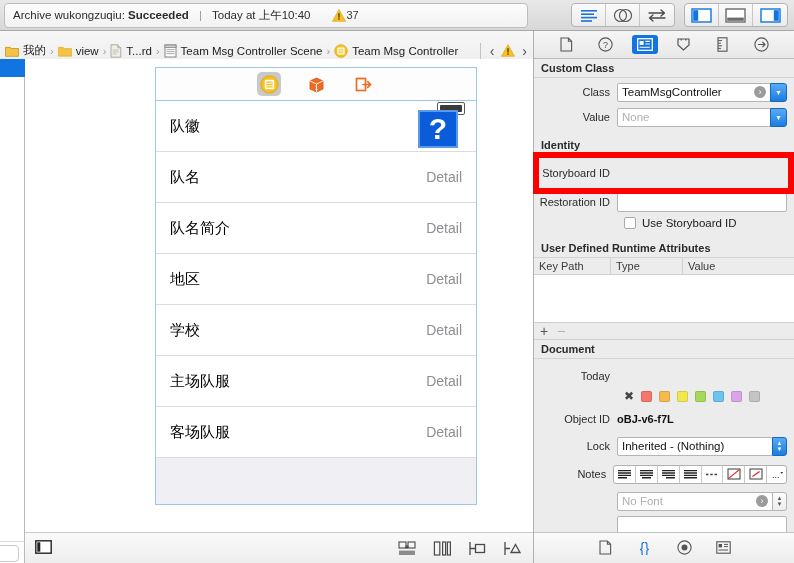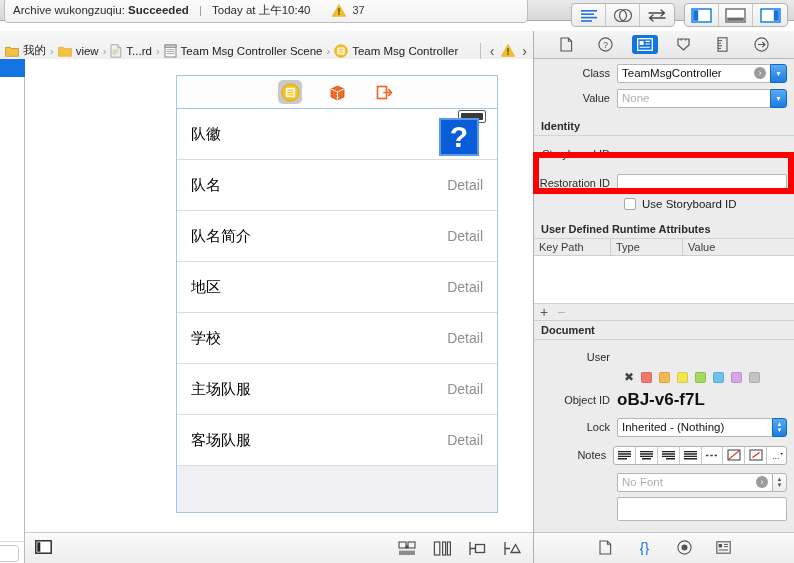--- a/index.html
+++ b/index.html
@@ -9,39 +9,39 @@
     font-family: "Liberation Sans", "DejaVu Sans", sans-serif;
     font-size: 11px;
     color: #1a1a1a;
     background: #ffffff;
     -webkit-font-smoothing: antialiased;
   }
   #app { position: relative; width: 794px; height: 563px; }
 
   
   .toolbar {
-    position: absolute; left: 0; top: 0; width: 794px; height: 21px;
+    position: absolute; left: 0; top: 0; width: 794px; height: 31px;
     background: linear-gradient(to bottom, #e9e9e9 0%, #d7d7d7 100%);
     border-bottom: 1px solid #a8a8a8;
     display: flex; align-items: center;
   }
   .status-pill {
     margin-left: 4px;
     width: 524px; height: 25px;
     background: linear-gradient(to bottom, #fcfcfc 0%, #f2f2f2 100%);
     border: 1px solid #bdbdbd;
     border-radius: 4px;
     display: flex; align-items: center;
     padding: 0 8px;
     box-shadow: inset 0 1px 0 #ffffff;
   }
   .status-text { font-size: 11.5px; color: #2b2b2b; white-space: nowrap; }
   .status-text b { font-weight: bold; }
   .status-sep { color: #9a9a9a; margin: 0 7px; }
-  .warn-group { display: flex; align-items: center; margin-left: 22px; gap: 6px; }
+  .warn-group { display: flex; align-items: center; margin-left: 22px; }
   .warn-count { font-size: 11px; color: #3a3a3a; }
 
   .tb-right { position: absolute; right: 6px; top: 3px; display: flex; gap: 9px; }
   .seg {
     display: flex;
     background: linear-gradient(to bottom, #fbfbfb 0%, #ebebeb 100%);
     border: 1px solid #b4b4b4; border-radius: 4px;
     height: 24px; overflow: hidden;
   }
   .seg > div {
@@ -79,21 +79,21 @@
   .nav-bottom-box {
     position: absolute; left: -6px; top: 3px; width: 25px; height: 17px;
     border: 1px solid #c9c9c9; border-radius: 4px; background: #fff;
   }
 
   
   .canvas {
     position: absolute; left: 25px; top: 59px; width: 508px; height: 473px;
     background: #ffffff;
   }
-  .scene { position: absolute; left: 130px; top: 16px; width: 322px; margin-left: 21px; }
+  .scene { position: absolute; left: 130px; top: 8px; width: 322px; }
   .scene-dock {
     height: 33px; background: #fdfdfd;
     border: 1px solid #9ec8e8; border-bottom: none;
     display: flex; align-items: center; justify-content: center; gap: 23px;
   }
   .dock-icon-wrap { width: 24px; height: 24px; display:flex; align-items:center; justify-content:center; border-radius: 5px; }
   .dock-icon-wrap.sel { background: #c9c9c9; }
 
   .device {
     border: 1px solid #9ec8e8;
@@ -159,21 +159,21 @@
     border-bottom: 1px solid #d3d3d3;
   }
   .row { display: flex; align-items: center; height: 22px; padding: 0 7px 0 0; margin-top: 3px; }
   .row-label { width: 83px; text-align: right; padding-right: 7px; font-size: 11px; color: #2a2a2a; }
   .field {
     flex: 1; height: 19px; background: #fff; border: 1px solid #b5b5b5;
     border-radius: 2px; display: flex; align-items: center; padding: 0 4px;
     font-size: 11.5px; color: #111;
   }
   .field.ph { color: #b0b0b0; }
-  .field-ro { flex: 1; font-size: 17px; color: #111; font-weight: bold; }
+  .field-ro { flex: 1; font-size: 11px; color: #111; font-weight: bold; }
   .combo-btn {
     width: 17px; height: 19px; margin-left: -1px;
     background: linear-gradient(to bottom, #5aaaf5 0%, #1a7de0 100%);
     border: 1px solid #1668bd; border-radius: 0 3px 3px 0;
     display: flex; align-items: center; justify-content: center;
     color: #fff; font-size: 8px;
   }
   .stepper-btn {
     width: 15px; height: 19px; margin-left: -1px;
     background: linear-gradient(to bottom, #5aaaf5 0%, #1a7de0 100%);
@@ -511,20 +511,21 @@
       <div class="insp-tab">
         <svg width="15" height="15" viewBox="0 0 15 15">
           <circle cx="7.5" cy="7.5" r="6.6" fill="none" stroke="#555" stroke-width="1.1"></circle>
           <path d="M4 7.5 h7 M8.4 5 L11 7.5 L8.4 10" fill="none" stroke="#555" stroke-width="1.1"></path>
         </svg>
       </div>
     </div>
 
     <div class="insp-body">
 
+      <div class="sec-head">Custom Class</div>
       <div class="row">
         <div class="row-label">Class</div>
         <div class="field">
           <span>TeamMsgController</span>
           <div class="arrow-circle" style="margin-left:auto">›</div>
         </div>
         <div class="combo-btn">▾</div>
       </div>
       <div class="row">
         <div class="row-label">Value</div>
@@ -560,21 +561,21 @@
         <div style="flex:1;border-right:none">Value</div>
       </div>
       <div class="udra-body"></div>
       <div class="udra-foot">
         <span class="pm">+</span>
         <span class="pm dim">−</span>
       </div>
 
       <div class="sec-head">Document</div>
       <div class="row" style="margin-top:6px">
-        <div class="row-label">User</div>
+        <div class="row-label">Today</div>
       </div>
       <div class="swatches">
         <span class="sw-x">✖</span>
         <span class="sw" style="background:#f4776b"></span>
         <span class="sw" style="background:#f6b94e"></span>
         <span class="sw" style="background:#f2e74f"></span>
         <span class="sw" style="background:#a4da5a"></span>
         <span class="sw" style="background:#6ec2f0"></span>
         <span class="sw" style="background:#dba4e8"></span>
         <span class="sw" style="background:#c4c4c4"></span>

